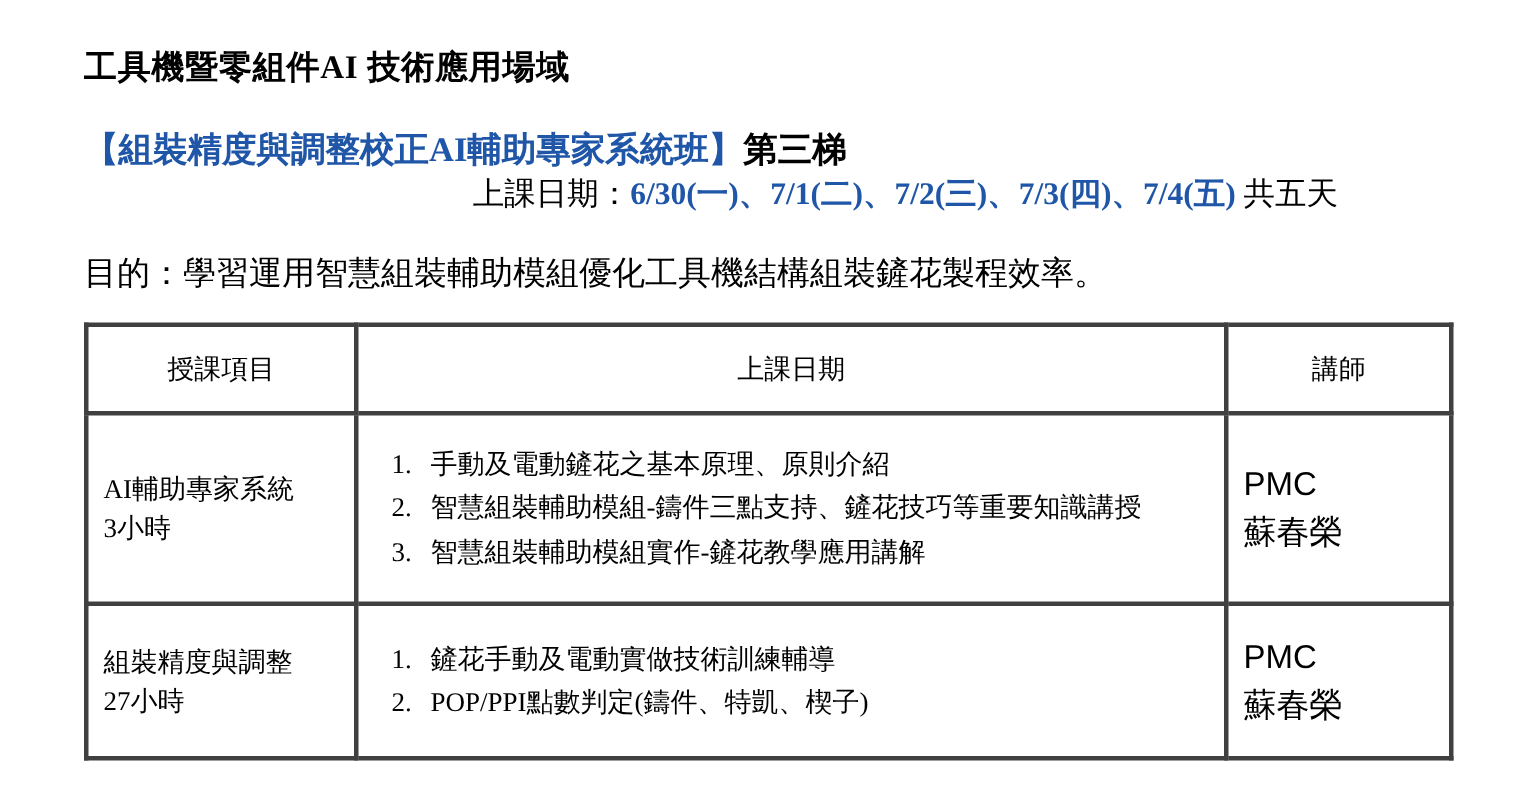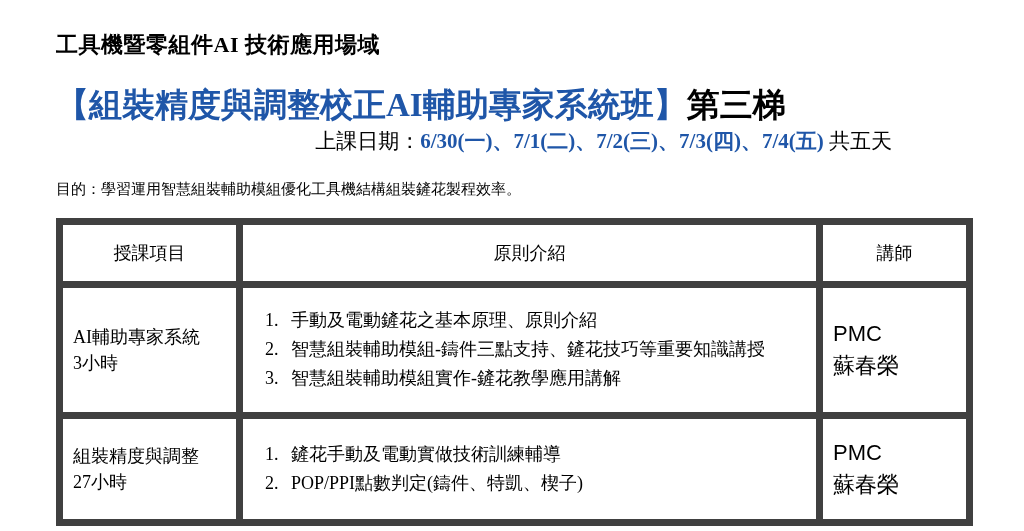--- a/index.html
+++ b/index.html
@@ -25,21 +25,21 @@
     font-size: 22px;
     font-weight: bold;
     letter-spacing: 0.5px;
     margin: 8px 0 0 0;
     color: #000;
   }
   .title-block {
     margin-top: 26px;
   }
   .course-title {
-    font-size: 33px;
+    font-size: 23px;
     font-weight: bold;
     line-height: 1.18;
     margin: 0;
   }
   .course-title .blue {
     color: #1f56a8;
   }
   .course-title .black {
     color: #000000;
   }
@@ -53,33 +53,33 @@
     color: #000;
   }
   .date-line .dates {
     color: #1f56a8;
     font-weight: bold;
   }
   .date-line .tail {
     color: #000;
   }
   .purpose {
-    font-size: 15px;
+    font-size: 22px;
     margin: 26px 0 0 0;
     line-height: 1.3;
   }
   table.course-table {
     width: 910px;
     margin-top: 18px;
     border-collapse: collapse;
     table-layout: fixed;
   }
   table.course-table th,
   table.course-table td {
-    border: 7px solid #404040;
+    border: 3px solid #404040;
     vertical-align: middle;
     padding: 8px 10px;
   }
   table.course-table th {
     text-align: center;
     font-weight: normal;
     font-size: 18px;
     height: 40px;
   }
   .col-item { width: 180px; }
@@ -143,21 +143,21 @@
 
   <table class="course-table">
     <colgroup>
       <col class="col-item">
       <col class="col-outline">
       <col class="col-teacher">
     </colgroup>
     <thead>
       <tr>
         <th>授課項目</th>
-        <th>原則介紹</th>
+        <th>上課日期</th>
         <th>講師</th>
       </tr>
     </thead>
     <tbody>
       <tr class="row-1">
         <td class="cell-item">
           <div>AI輔助專家系統</div>
           <div>3小時</div>
         </td>
         <td class="cell-outline">

